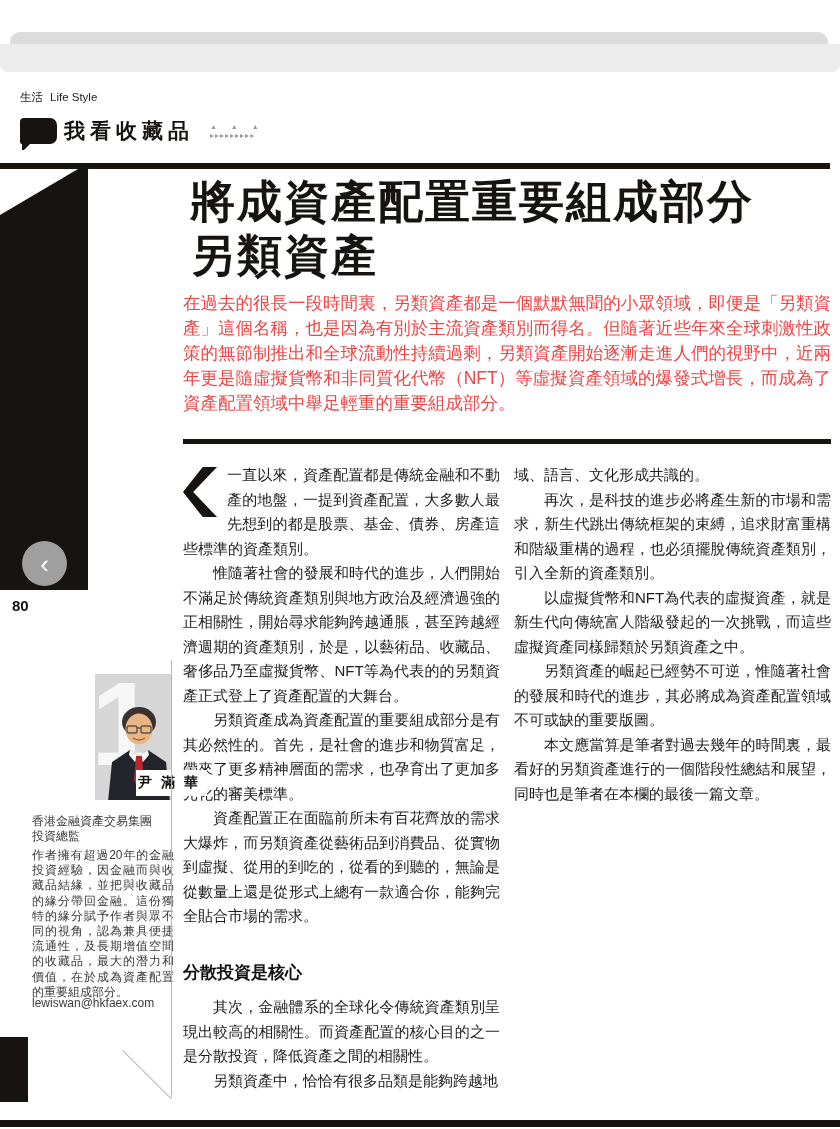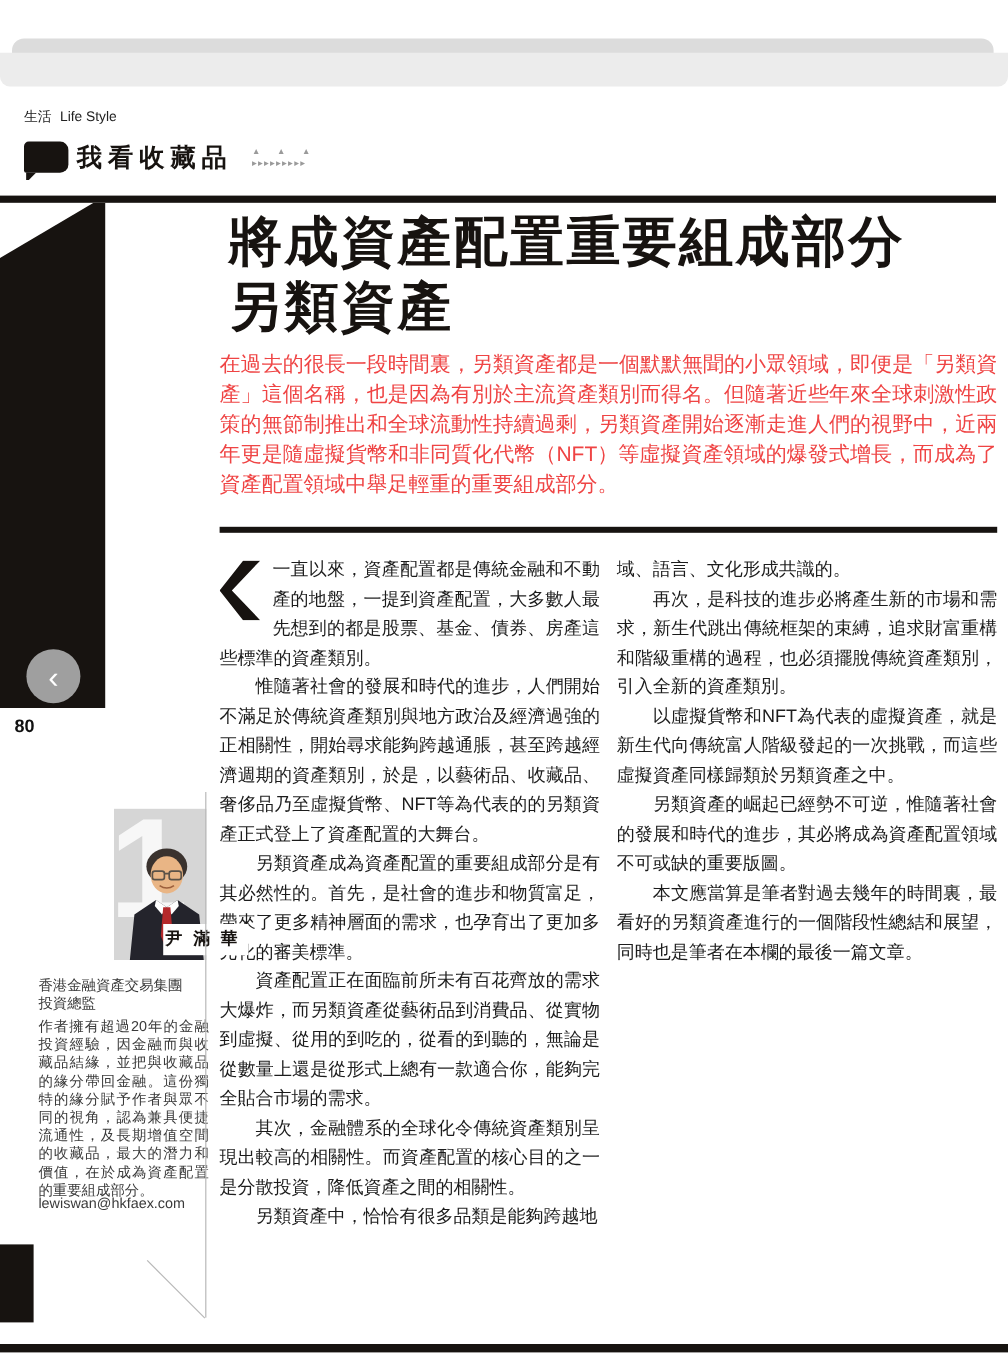--- a/index.html
+++ b/index.html
@@ -113,20 +113,21 @@
 
   <div class="body-cols">
     <div class="col">
       <div class="body-p no-indent">
         <span class="lead-quote"></span>
         <span>一直以來，資產配置都是傳統金融和不動產的地盤，一提到資產配置，大多數人最先想到的都是股票、基金、債券、房產這些標準的資產類別。</span>
       </div>
       <div class="body-p">惟隨著社會的發展和時代的進步，人們開始不滿足於傳統資產類別與地方政治及經濟過強的正相關性，開始尋求能夠跨越通脹，甚至跨越經濟週期的資產類別，於是，以藝術品、收藏品、奢侈品乃至虛擬貨幣、NFT等為代表的的另類資產正式登上了資產配置的大舞台。</div>
       <div class="body-p">另類資產成為資產配置的重要組成部分是有其必然性的。首先，是社會的進步和物質富足，帶來了更多精神層面的需求，也孕育出了更加多元化的審美標準。</div>
       <div class="body-p">資產配置正在面臨前所未有百花齊放的需求大爆炸，而另類資產從藝術品到消費品、從實物到虛擬、從用的到吃的，從看的到聽的，無論是從數量上還是從形式上總有一款適合你，能夠完全貼合市場的需求。</div>
+      <div class="subheading">分散投資是核心</div>
       <div class="body-p">其次，金融體系的全球化令傳統資產類別呈現出較高的相關性。而資產配置的核心目的之一是分散投資，降低資產之間的相關性。</div>
       <div class="body-p">另類資產中，恰恰有很多品類是能夠跨越地</div>
     </div>
     <div class="col">
       <div class="body-p no-indent">域、語言、文化形成共識的。</div>
       <div class="body-p">再次，是科技的進步必將產生新的市場和需求，新生代跳出傳統框架的束縛，追求財富重構和階級重構的過程，也必須擺脫傳統資產類別，引入全新的資產類別。</div>
       <div class="body-p">以虛擬貨幣和NFT為代表的虛擬資產，就是新生代向傳統富人階級發起的一次挑戰，而這些虛擬資產同樣歸類於另類資產之中。</div>
       <div class="body-p">另類資產的崛起已經勢不可逆，惟隨著社會的發展和時代的進步，其必將成為資產配置領域不可或缺的重要版圖。</div>
       <div class="body-p">本文應當算是筆者對過去幾年的時間裏，最看好的另類資產進行的一個階段性總結和展望，同時也是筆者在本欄的最後一篇文章。</div>
     </div>

